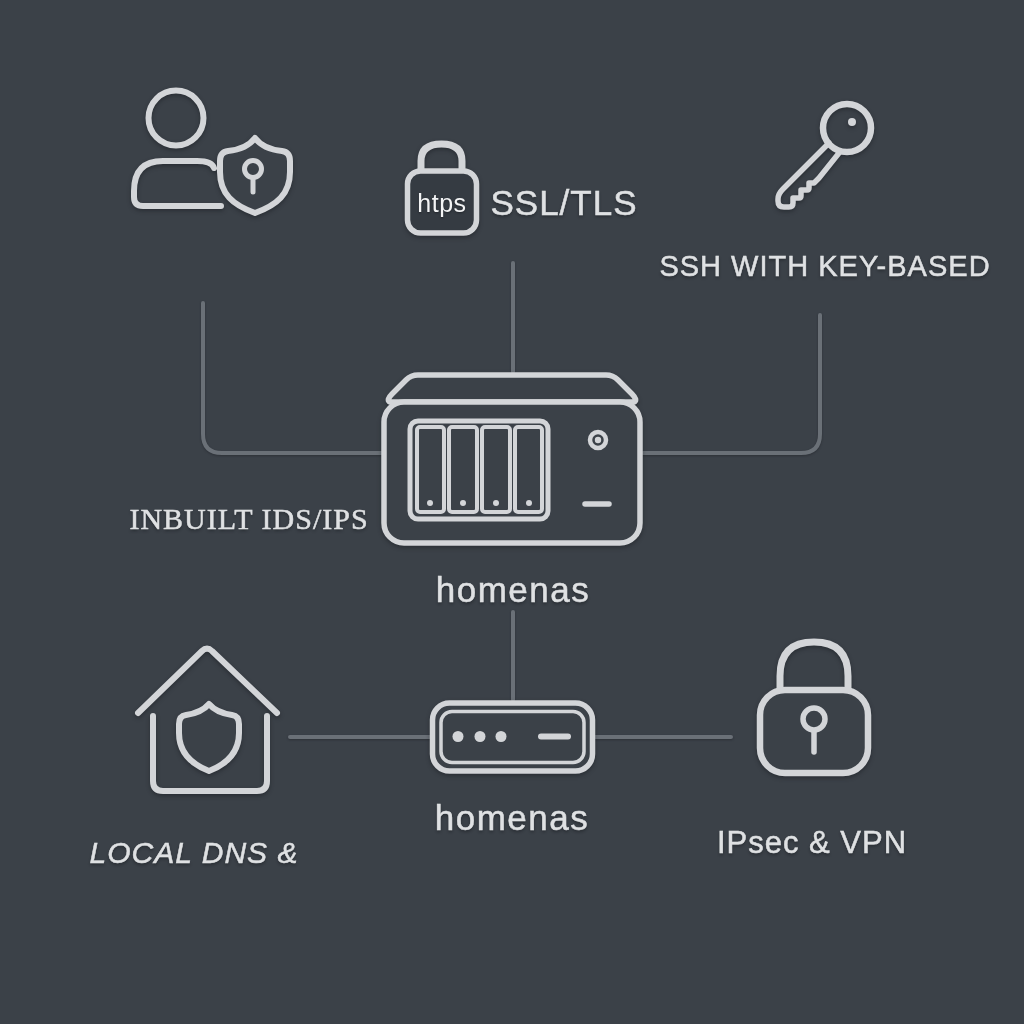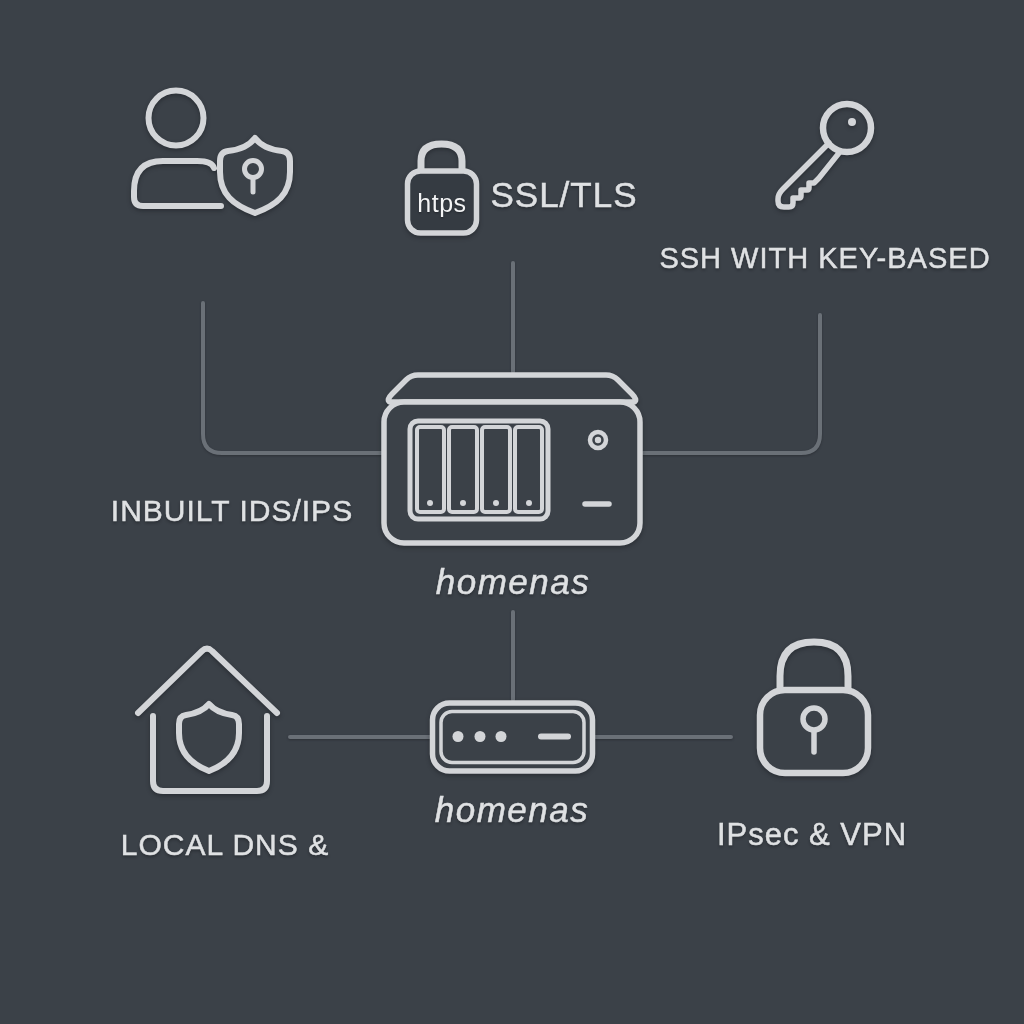--- a/index.html
+++ b/index.html
@@ -24,29 +24,30 @@
   .label{
     position:absolute;
     color:var(--text);
     line-height:1;
     white-space:nowrap;
     text-align:center;
     transform:translateX(-50%);
     letter-spacing:1px;
     -webkit-text-stroke:0.5px currentColor;
     text-shadow:0 2px 3px rgba(16,18,22,.45);
+    margin-top:8px;
   }
   .caps{font-size:30px;}
-  .lower{font-size:35px;letter-spacing:1.5px;font-style:italic;}
+  .lower{font-size:35px;letter-spacing:1.5px;}
   .label-mfa{left:204px;top:241px;font-size:31px;}
   .label-ssl{left:564px;top:177px;font-size:35px;}
   .label-ssh{left:825px;top:240px;font-size:29px;line-height:37px;}
-  .label-ids{left:232px;top:496px;}
+  .label-ids{left:249px;top:496px;font-family:Liberation Serif, serif;}
   .label-nas{left:513px;top:564px;}
-  .label-dns{left:225px;top:824px;line-height:41px;}
+  .label-dns{left:194px;top:824px;line-height:41px;font-style:italic;}
   .label-router{left:512px;top:792px;}
   .label-vpn{left:812px;top:813px;font-size:31px;line-height:44px;}
   .lock-badge{
     position:absolute;left:442px;top:203px;
     transform:translate(-50%,-50%);
     color:var(--badge-text);
     font-size:25px;font-weight:normal;
     letter-spacing:0.5px;
     text-shadow:0 1px 2px rgba(16,18,22,.5);
   }

